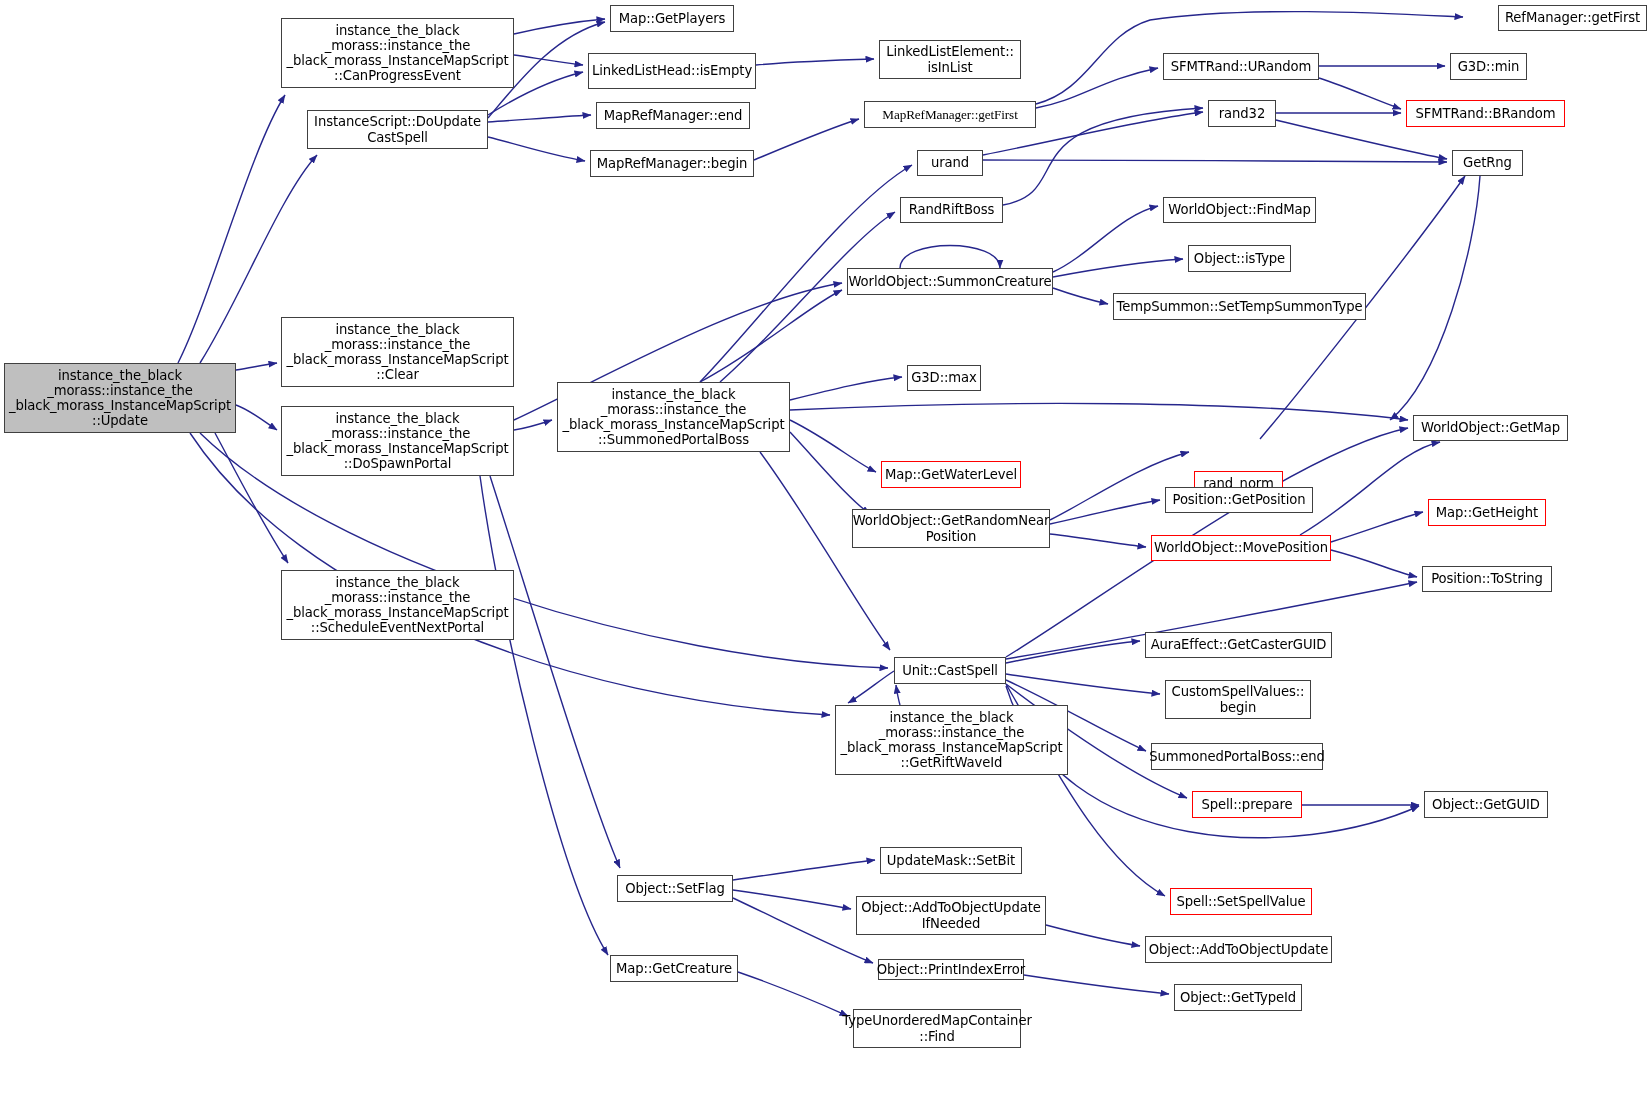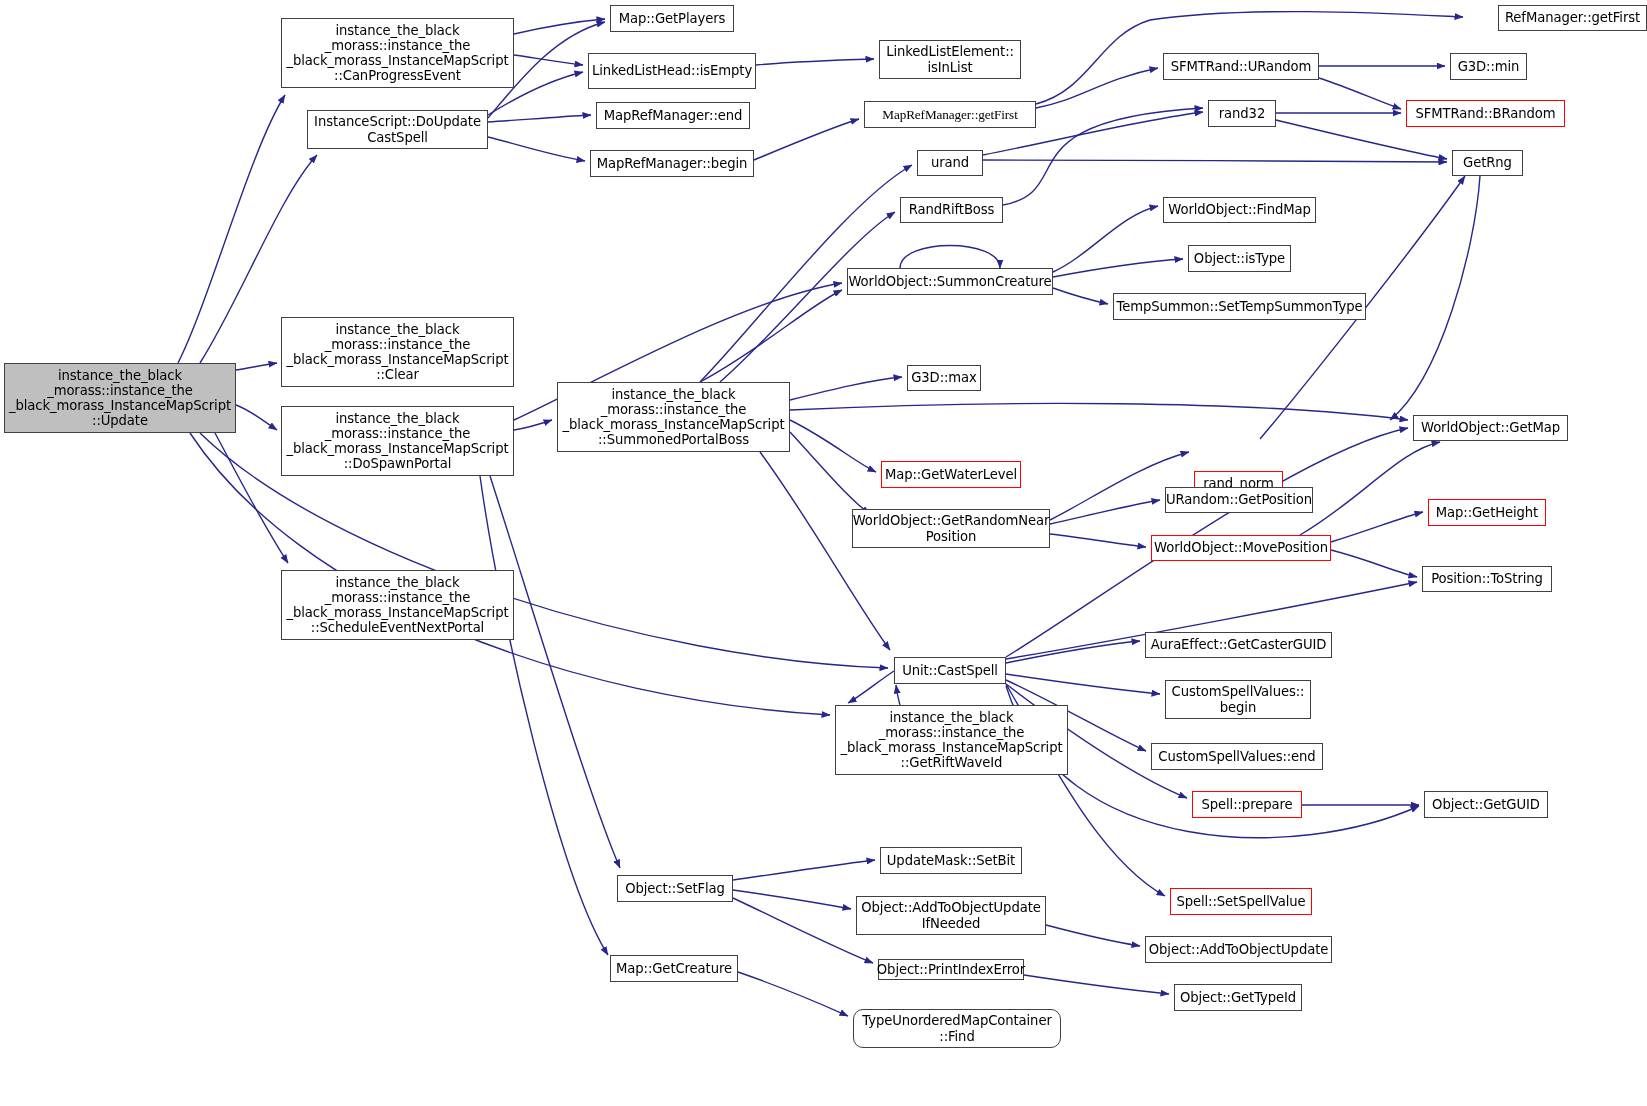--- a/index.html
+++ b/index.html
@@ -173,37 +173,37 @@
       <div class="node red" style="left: 1406px; top: 100px; width: 159px; height: 27px;">SFMTRand::BRandom</div>
       <div class="node" style="left: 1452px; top: 150px; width: 71px; height: 26px;">GetRng</div>
       <div class="node" style="left: 1163px; top: 197px; width: 153px; height: 26px;">WorldObject::FindMap</div>
       <div class="node" style="left: 1188px; top: 245px; width: 103px; height: 27px;">Object::isType</div>
       <div class="node" style="left: 1113px; top: 293px; width: 253px; height: 27px;">TempSummon::SetTempSummonType</div>
       <div class="node" style="left: 907px; top: 365px; width: 74px; height: 26px;">G3D::max</div>
       <div class="node red" style="left: 881px; top: 461px; width: 140px; height: 27px;">Map::GetWaterLevel</div>
       <div class="node" style="left: 852px; top: 509px; width: 198px; height: 39px;">WorldObject::GetRandomNear
 Position</div>
       <div class="node red" style="left: 1194px; top: 439px; width: 89px; height: 26px; margin-top: 32px;">rand_norm</div>
-      <div class="node" style="left: 1165px; top: 487px; width: 148px; height: 26px;">URandom::GetPosition</div>
+      <div class="node" style="left: 1165px; top: 487px; width: 148px; height: 26px;">Position::GetPosition</div>
       <div class="node red" style="left: 1151px; top: 535px; width: 180px; height: 26px;">WorldObject::MovePosition</div>
       <div class="node" style="left: 1413px; top: 415px; width: 155px; height: 26px;">WorldObject::GetMap</div>
       <div class="node red" style="left: 1428px; top: 499px; width: 118px; height: 27px;">Map::GetHeight</div>
       <div class="node" style="left: 1422px; top: 566px; width: 130px; height: 26px;">Position::ToString</div>
       <div class="node" style="left: 894px; top: 657px; width: 112px; height: 27px;">Unit::CastSpell</div>
       <div class="node" style="left: 1145px; top: 632px; width: 187px; height: 26px;">AuraEffect::GetCasterGUID</div>
       <div class="node" style="left: 1165px; top: 680px; width: 146px; height: 39px;">CustomSpellValues::
 begin</div>
-      <div class="node" style="left: 1151px; top: 743px; width: 172px; height: 27px;">CustomSpellValues::end</div>
+      <div class="node" style="left: 1151px; top: 743px; width: 172px; height: 27px;">SummonedPortalBoss::end</div>
       <div class="node red" style="left: 1192px; top: 791px; width: 110px; height: 27px;">Spell::prepare</div>
       <div class="node" style="left: 1424px; top: 791px; width: 124px; height: 27px;">Object::GetGUID</div>
       <div class="node red" style="left: 1170px; top: 888px; width: 142px; height: 27px;">Spell::SetSpellValue</div>
       <div class="node" style="left: 617px; top: 875px; width: 116px; height: 27px; text-align: right;">Object::SetFlag</div>
       <div class="node" style="left: 880px; top: 847px; width: 142px; height: 27px;">UpdateMask::SetBit</div>
       <div class="node" style="left: 856px; top: 896px; width: 190px; height: 39px;">Object::AddToObjectUpdate
 IfNeeded</div>
       <div class="node" style="left: 878px; top: 959px; width: 146px; height: 21px;">Object::PrintIndexError</div>
       <div class="node" style="left: 1145px; top: 936px; width: 187px; height: 27px;">Object::AddToObjectUpdate</div>
       <div class="node" style="left: 1174px; top: 984px; width: 128px; height: 27px;">Object::GetTypeId</div>
       <div class="node" style="left: 610px; top: 955px; width: 128px; height: 27px;">Map::GetCreature</div>
-      <div class="node" style="left: 853px; top: 1009px; width: 208px; height: 39px; border-radius: 10px;">TypeUnorderedMapContainer
+      <div class="node" style="left: 853px; top: 1009px; width: 168px; height: 39px;">TypeUnorderedMapContainer
 ::Find</div>
     </div>
 </div>
 
 </body></html>

